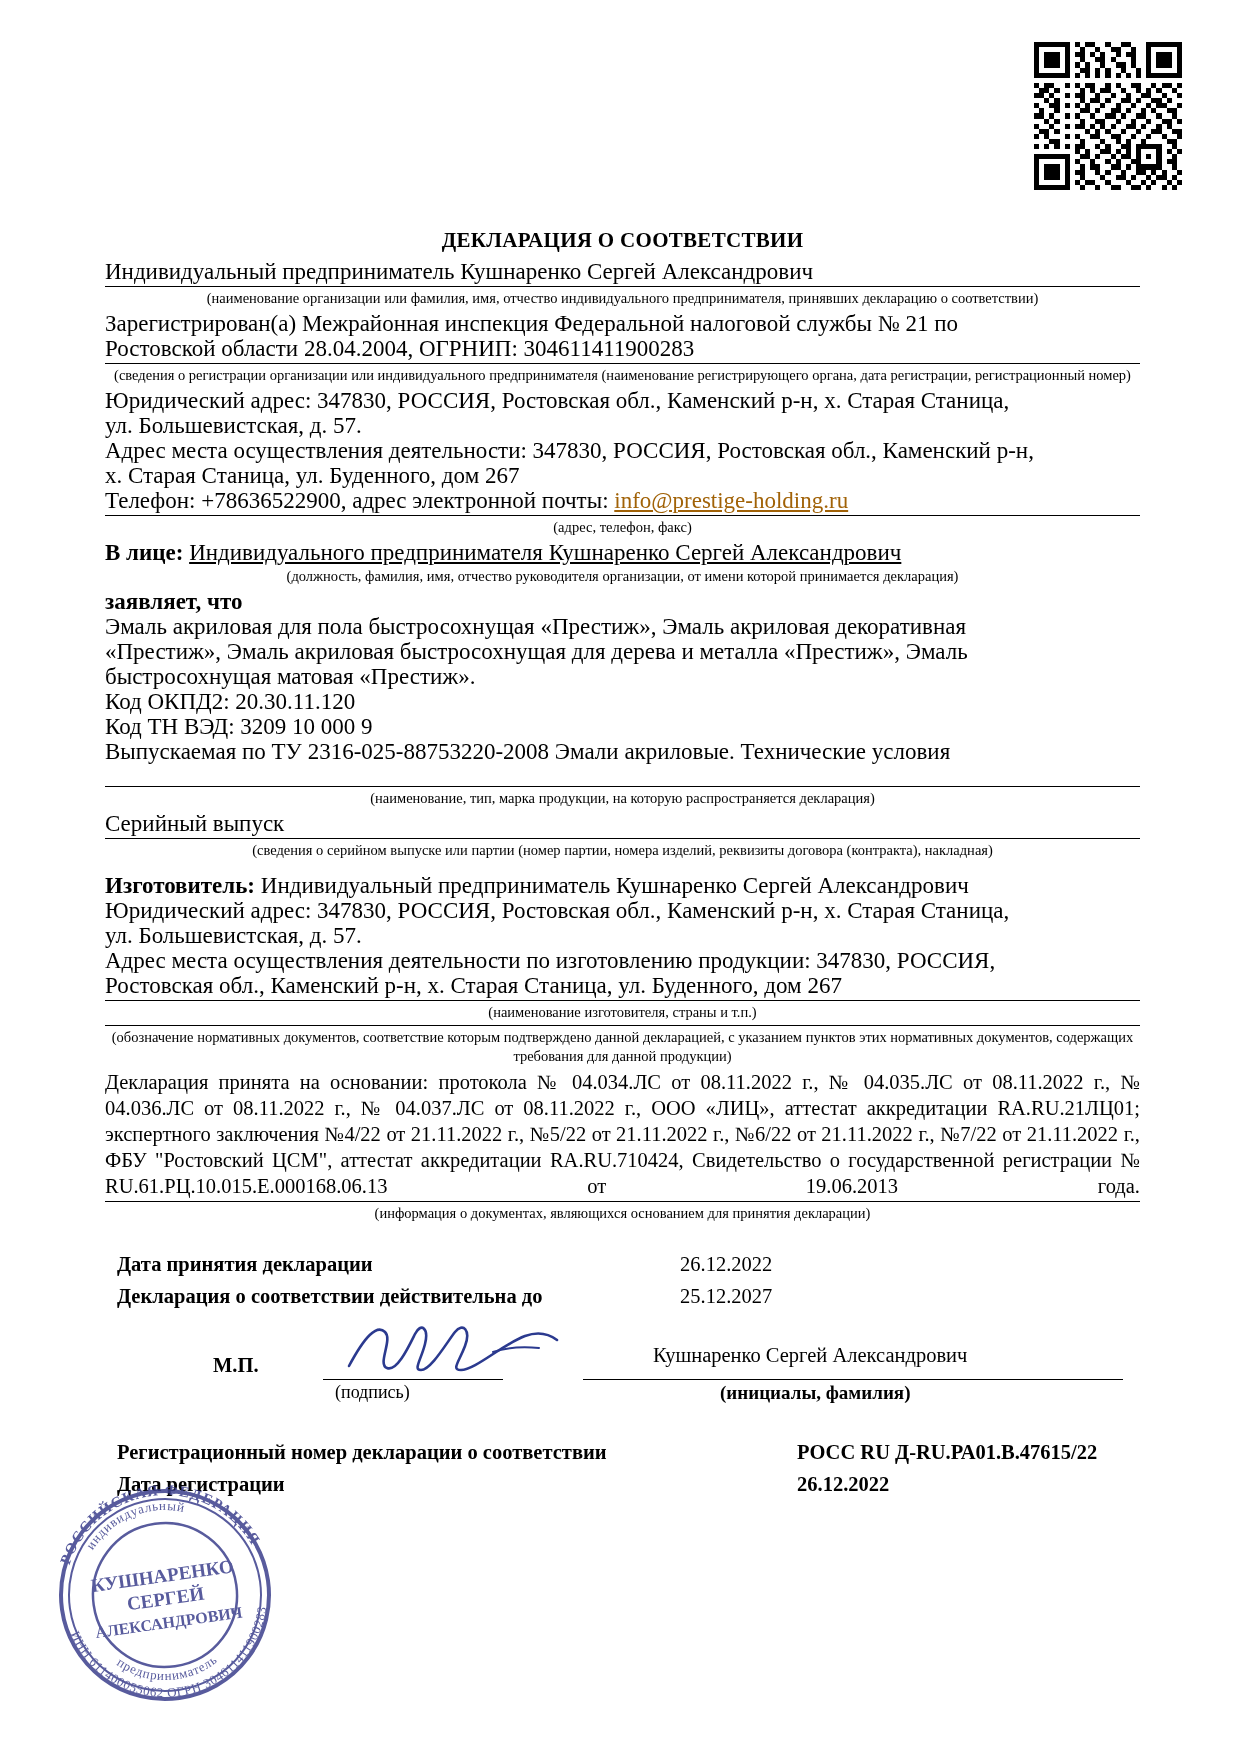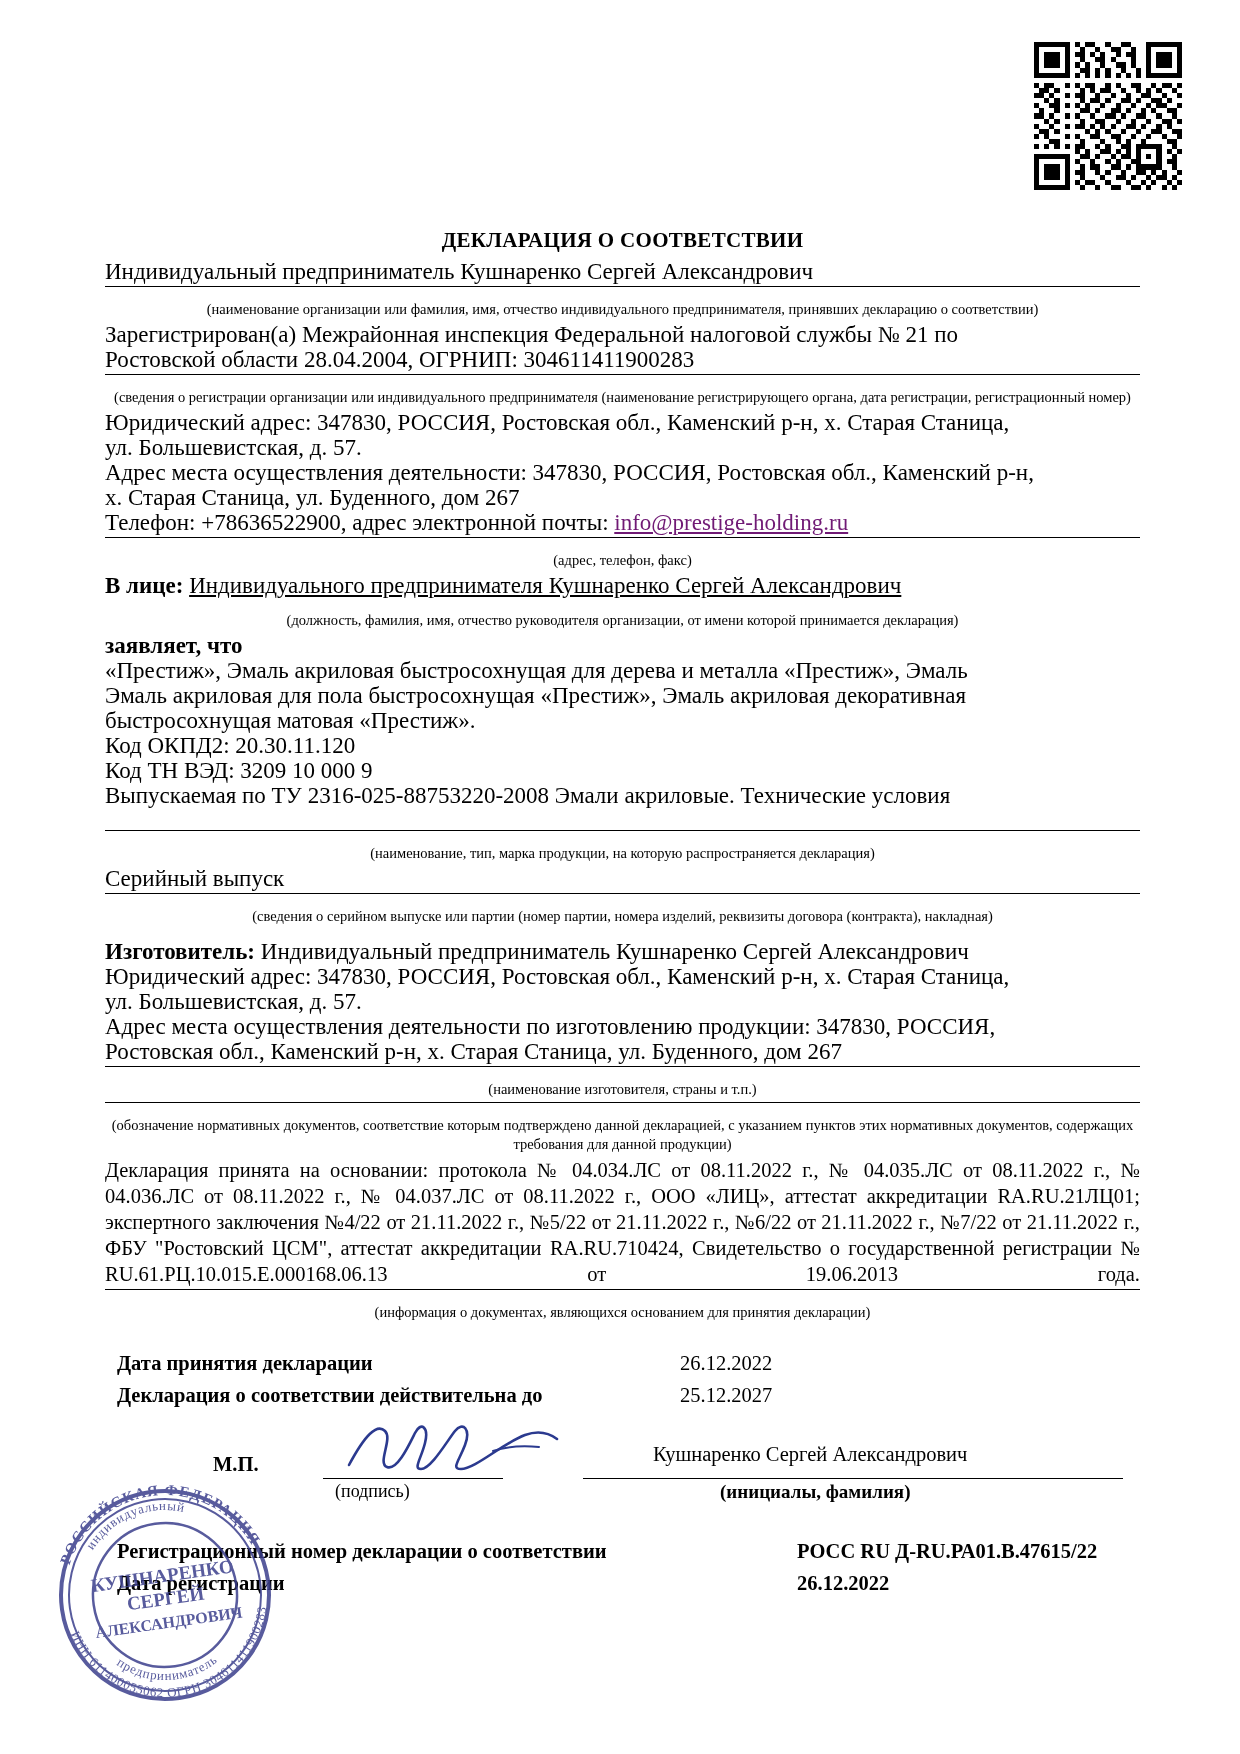--- a/index.html
+++ b/index.html
@@ -47,25 +47,25 @@
     margin-bottom: 6px;
   }
   .line {
     font-size: 23px;
     line-height: 25px;
   }
   .caption {
     text-align: center;
     font-size: 14.5px;
     line-height: 19px;
-    margin: 13px 0 3px 0;
+    margin: 2px 0 3px 0;
   }
   .bold { font-weight: bold; }
   .u { text-decoration: underline; margin-top: 8px; }
-  .email { text-decoration: underline; color: #701a75; }
+  .email { text-decoration: underline; color: #a16207; }
   .hr {
     border-top: 1px solid #000;
     height: 0;
     margin: 2px 0 0 0;
   }
   .justify {
     text-align: justify;
     text-align-last: justify;
     font-size: 20.5px;
     line-height: 26px;
@@ -434,22 +434,22 @@
     <div class="line">Адрес места осуществления деятельности: 347830, РОССИЯ, Ростовская обл., Каменский р-н,</div>
     <div class="line">х. Старая Станица, ул. Буденного, дом 267</div>
     <div class="line"><span>Телефон: +78636522900, адрес электронной почты: </span><span class="email">info@prestige-holding.ru</span></div>
     <div class="hr"></div>
     <div class="caption">(адрес, телефон, факс)</div>
 
     <div class="line"><span class="bold">В лице:</span> <span class="u">Индивидуального предпринимателя Кушнаренко Сергей Александрович</span></div>
     <div class="caption">(должность, фамилия, имя, отчество руководителя организации, от имени которой принимается декларация)</div>
 
     <div class="line bold">заявляет, что</div>
+    <div class="line">Эмаль акриловая для пола быстросохнущая «Престиж», Эмаль акриловая декоративная</div>
     <div class="line">«Престиж», Эмаль акриловая быстросохнущая для дерева и металла «Престиж», Эмаль</div>
-    <div class="line">Эмаль акриловая для пола быстросохнущая «Престиж», Эмаль акриловая декоративная</div>
     <div class="line">быстросохнущая матовая «Престиж».</div>
     <div class="line">Код ОКПД2: 20.30.11.120</div>
     <div class="line">Код ТН ВЭД: 3209 10 000 9</div>
     <div class="line">Выпускаемая по ТУ 2316-025-88753220-2008 Эмали акриловые. Технические условия</div>
     <div class="spacer-20"></div>
     <div class="hr"></div>
     <div class="caption">(наименование, тип, марка продукции, на которую распространяется декларация)</div>
 
     <div class="line">Серийный выпуск</div>
     <div class="hr"></div>

